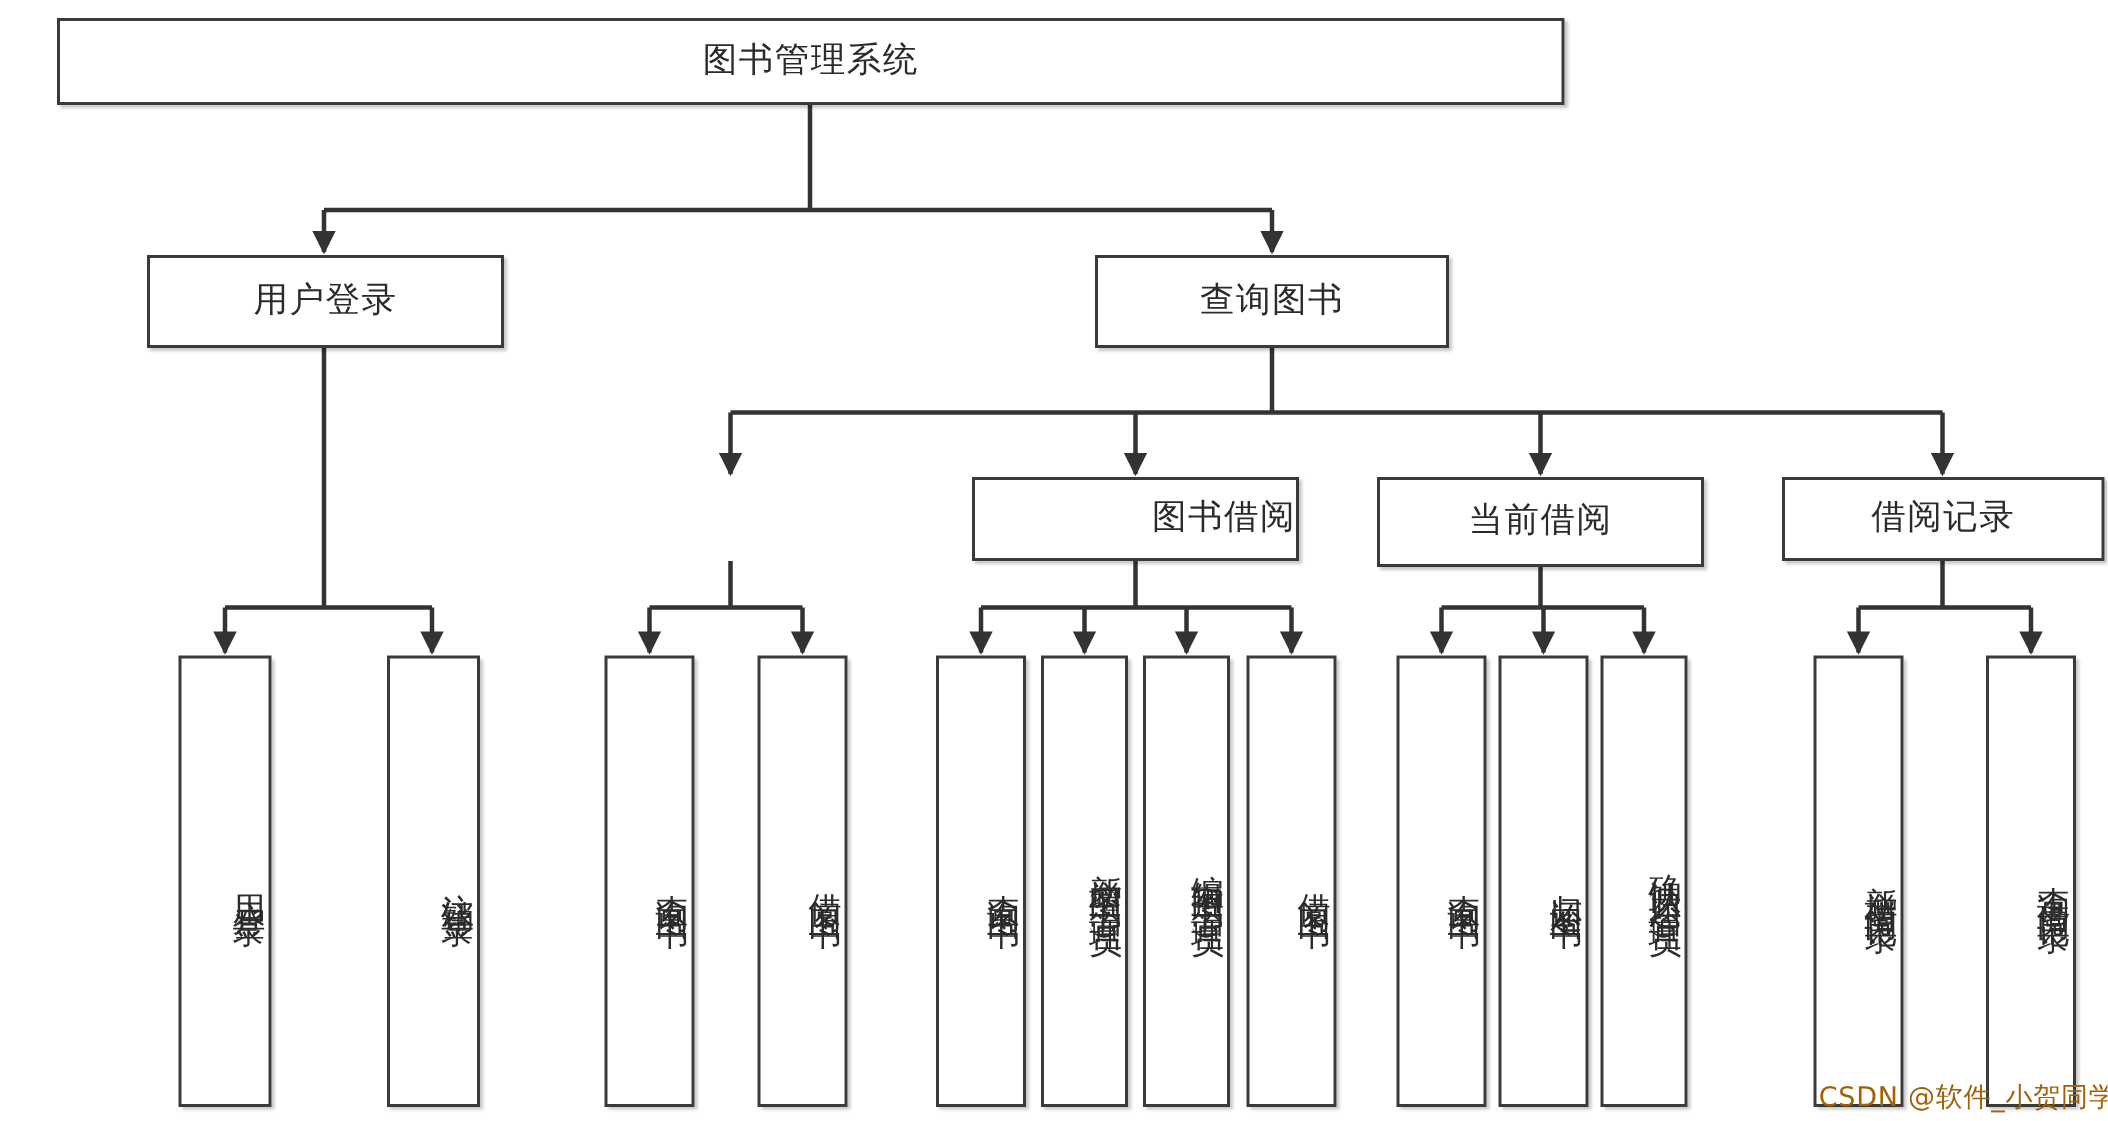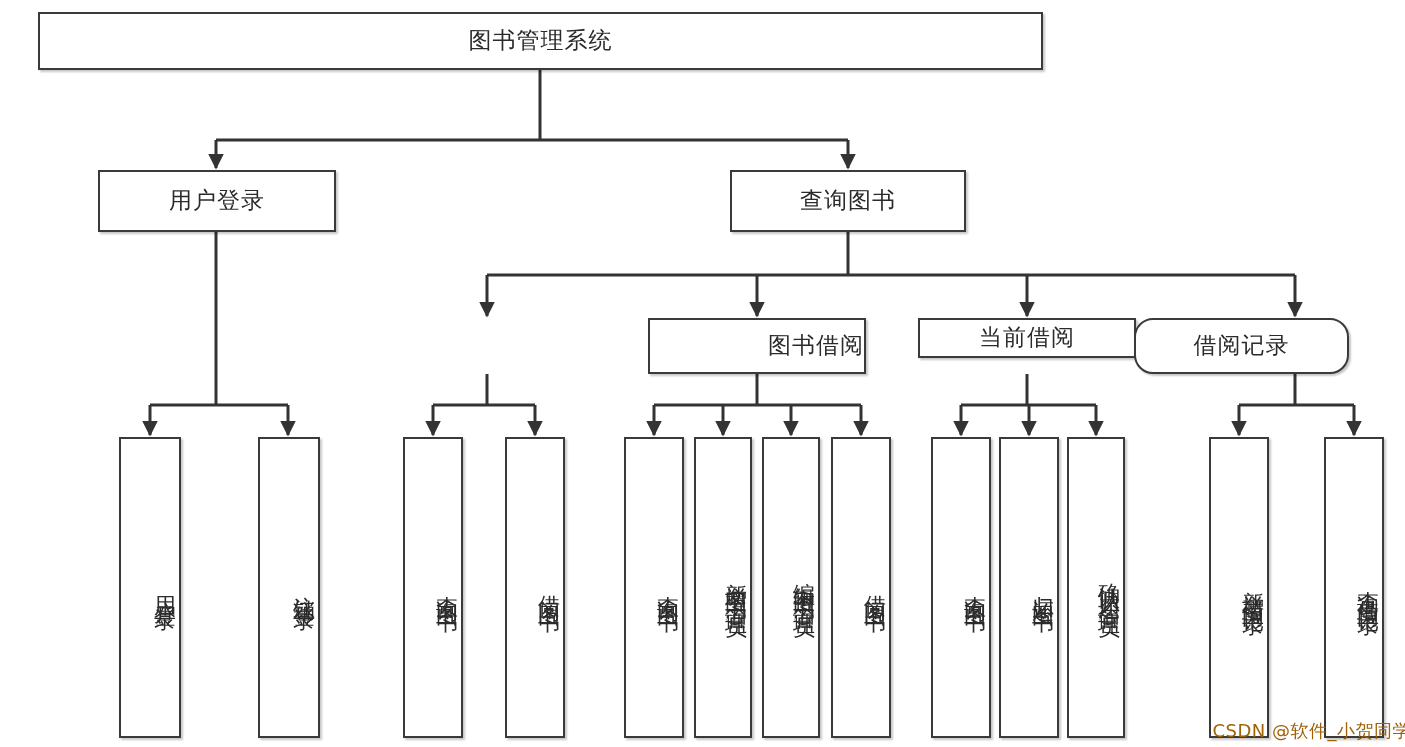--- a/index.html
+++ b/index.html
@@ -133,24 +133,24 @@
   <div class="node horiz" style="left:80px; top:170px; width:238px; height:62px;">
     <span class="node-label">用户登录</span>
   </div>
   <div class="node horiz" style="left:712px; top:170px; width:236px; height:62px;">
     <span class="node-label">查询图书</span>
   </div>
 
   <div class="node horiz" style="left:630px; top:318px; width:218px; height:56px;justify-content:flex-end;">
     <span class="node-label">图书借阅</span>
   </div>
-  <div class="node horiz" style="left:900px; top:318px; width:218px; height:40px;">
+  <div class="node horiz" style="left:900px; top:318px; width:218px; height:60px;">
     <span class="node-label">当前借阅</span>
   </div>
-  <div class="node horiz" style="left:1116px; top:318px; width:215px; height:56px;border-radius:19px;">
+  <div class="node horiz" style="left:1170px; top:318px; width:215px; height:56px;">
     <span class="node-label">借阅记录</span>
   </div>
 
   <div class="node vert" style="left:101px; top:437px; width:62px; height:301px;">
     <span class="node-label">用户登录</span>
   </div>
   <div class="node vert" style="left:240px; top:437px; width:62px; height:301px;">
     <span class="node-label">注销登录</span>
   </div>
 

